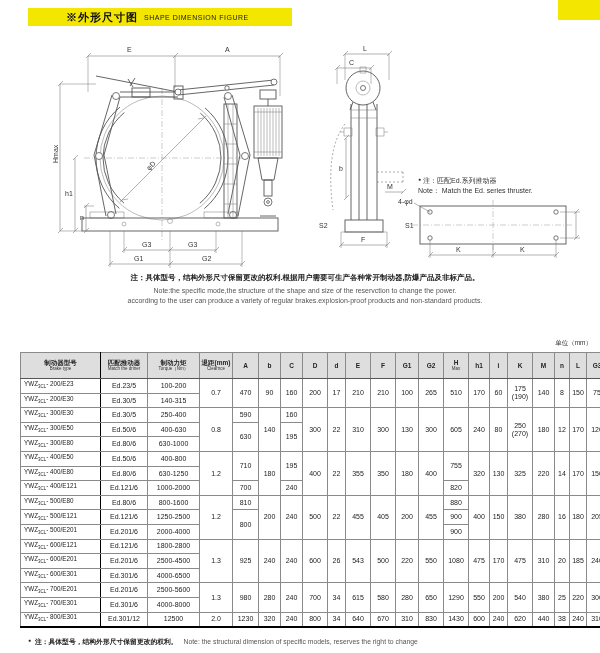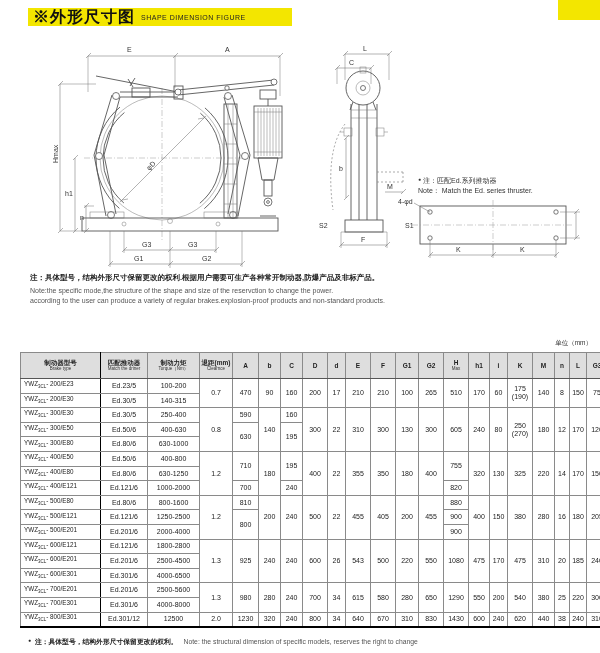--- a/index.html
+++ b/index.html
@@ -1,40 +1,40 @@
 <!DOCTYPE html>
 <html><head>
 <meta charset="utf-8">
 <style>
   * { box-sizing: border-box; margin: 0; padding: 0; }
   html,body { width:600px; height:653px; background:#ffffff; font-family:"Liberation Sans", sans-serif; color:#222; }
   #page { position:relative; width:600px; height:653px; background:#fff; overflow:hidden; }
 
   
   .titlebar { position:absolute; left:28px; top:8px; width:264px; height:18px; background:#f3e600; display:flex; align-items:center; padding-left:5px; }
-  .titlebar .zh { font-weight:bold; font-size:16px; letter-spacing:1px; color:#111; }
+  .titlebar .zh { font-weight:bold; font-size:11px; letter-spacing:1px; color:#111;margin-left:33px; }
   .titlebar .en { font-size:7px; color:#222; margin-left:6px; letter-spacing:.5px; }
   .corner-tab { position:absolute; right:0; top:0; width:42px; height:20px; background:#f3e600; }
 
   
   .figure { position:absolute; left:30px; top:36px; width:560px; height:232px; }
   svg { position:absolute; overflow:visible; }
   .ln   { stroke:#555; stroke-width:.9; fill:none; }
   .thin { stroke:#777; stroke-width:.5; fill:none; }
   .dim  { stroke:#666; stroke-width:.5; fill:none; }
   .cl   { stroke:#999; stroke-width:.5; fill:none; stroke-dasharray:6 2 1 2; }
   .dash { stroke:#888; stroke-width:.7; fill:none; stroke-dasharray:2 2; }
   .lbl  { font-size:7px; fill:#333; font-family:"Liberation Sans",sans-serif; }
   .pin  { fill:#fff; stroke:#555; stroke-width:.8; }
 
   .thruster-note { position:absolute; left:388px; top:138px; font-size:7px; color:#333; line-height:10px; }
   .thruster-note .zh::before { content:"●"; font-size:5px; vertical-align:2px; margin-right:2px; }
 
   
-  .fignotes { position:absolute; left:30px; top:273px; width:550px; }
+  .fignotes { position:absolute; left:30px; top:273px; width:550px;text-align:center; }
   .fignotes .zh { font-size:7.5px; font-weight:bold; color:#222; margin-bottom:3px; }
   .fignotes .en { font-size:7px; color:#555; line-height:10px; }
 
   
   .tbl-title { position:absolute; left:28px; top:330px; }
   .tbl-title .zh { font-weight:bold; font-size:11px; color:#111; letter-spacing:.5px; }
   .tbl-title .en { font-size:7.5px; color:#444; margin-left:6px; }
   .unit { position:absolute; right:8px; top:339px; font-size:6.5px; color:#333; }
 
   

